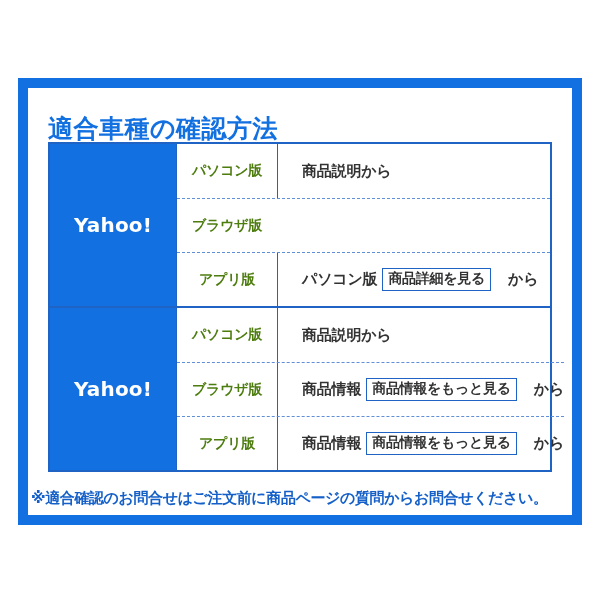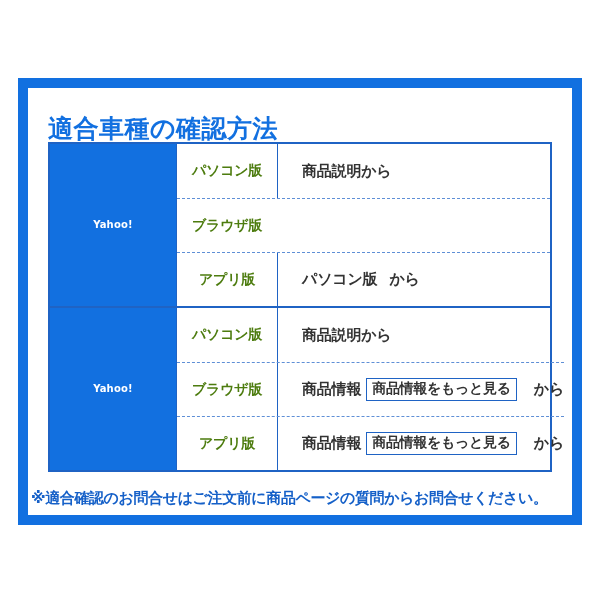--- a/index.html
+++ b/index.html
@@ -73,21 +73,21 @@
     display: flex;
     flex-direction: column;
     align-items: center;
     justify-content: center;
     text-align: center;
     font-weight: bold;
     box-sizing: border-box;
     padding: 4px 2px;
   }
   .brand-line1 {
-    font-size: 10px;
+    font-size: 20px;
     line-height: 1.25;
     letter-spacing: 0.2px;
   }
   .brand-line2 {
     font-size: 15px;
     line-height: 1.25;
     letter-spacing: -0.3px;
     white-space: nowrap;
   }
   .rows {
@@ -185,20 +185,21 @@
             </div>
 
             <div class="row">
               <div class="ver-cell">ブラウザ版</div>
             </div>
 
             <div class="row">
               <div class="ver-cell">アプリ版</div>
               <div class="desc-cell">
                 <span class="seg">パソコン版</span>
+                <span class="boxed">商品詳細を見る</span>
                 <span class="seg">から</span>
               </div>
             </div>
 
           </div>
         </div>
 
         <div class="block">
           <div class="brand-cell">
             <span class="brand-line1">Yahoo!</span>

